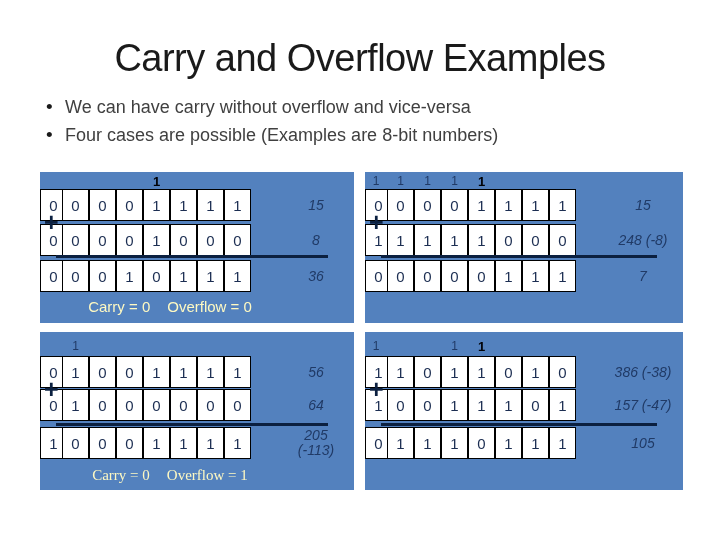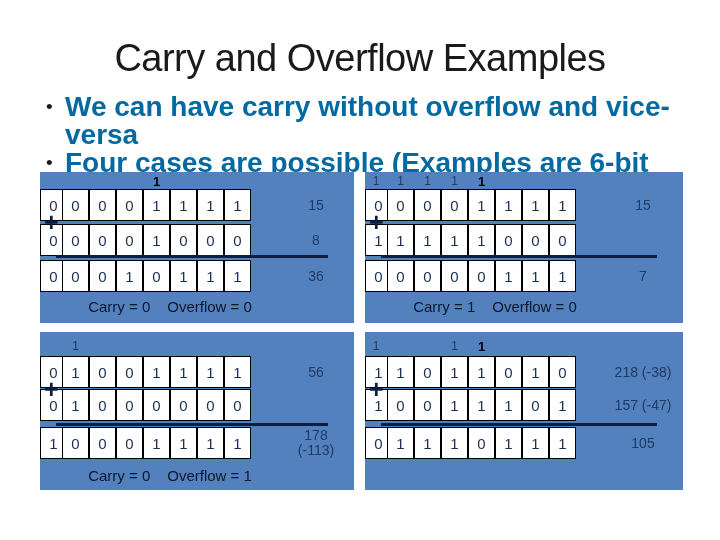--- a/index.html
+++ b/index.html
@@ -3,21 +3,21 @@
 <meta charset="utf-8">
 <style>
   html,body{margin:0;padding:0;background:#ffffff;}
   .slide{position:relative;width:720px;height:540px;background:#ffffff;overflow:hidden;
          font-family:"Liberation Sans",sans-serif;}
   .title{position:absolute;top:36px;left:0;width:720px;text-align:center;
          font-size:38px;line-height:1.2;color:#1a1a1a;letter-spacing:-0.5px;}
   .bullets{position:absolute;top:93px;left:46px;width:640px;}
   .bullet-row{display:flex;align-items:flex-start;line-height:28px;}
   .bullet-dot{width:19px;font-size:19px;color:#1a1a1a;flex:none;}
-  .bullet-text{font-size:28px;color:#0369a1;font-weight:bold;}
+  .bullet-text{font-size:18px;color:#404040;}
 
   .panel{position:absolute;background:#5381BE;}
   .panel-tl{left:40px;top:172px;width:314px;height:151px;}
   .panel-tr{left:365px;top:172px;width:318px;height:151px;}
   .panel-bl{left:40px;top:332px;width:314px;height:158px;}
   .panel-br{left:365px;top:332px;width:318px;height:158px;}
 
   .grid-row{position:absolute;left:0;right:0;display:grid;
             grid-template-columns:22px repeat(8,27px) 1fr;}
   .carry-row{top:1px;height:16px;}
@@ -26,47 +26,47 @@
          font-size:12px;line-height:15px;color:#203A66;}
   .cslot.bold{font-weight:bold;font-size:13px;color:#000207;}
 
   .row1{top:17px;} .row2{top:52px;} .row3{top:88px;}
   .tall .row1{top:24px;} .tall .row2{top:57px;} .tall .row3{top:95px;}
 
   .cell{grid-row:1;box-sizing:border-box;width:27px;height:32px;
         border:1px solid #000;background:#fff;display:flex;align-items:center;
         justify-content:center;font-size:15px;color:#1C2E52;}
   .dec{grid-column:10;display:flex;align-items:center;justify-content:center;
-       font-size:14px;line-height:15px;color:#203A66;white-space:pre-line;text-align:center;}
+       font-size:14px;line-height:15px;color:#203A66;white-space:pre-line;text-align:center;font-style:italic;}
 
   .plus{position:absolute;left:4px;top:36px;font-size:25px;font-weight:bold;color:#0B2040;}
   .tall .plus{top:43px;}
 
   .sumline{position:absolute;left:16px;top:83px;height:3px;right:26px;background:#0B2040;}
   .tall .sumline{top:91px;}
 
   .flags{position:absolute;left:22px;width:216px;top:126px;text-align:center;
-         font-size:15px;color:#0f172a;white-space:nowrap;}
-  .tall .flags{top:135px;}
+         font-size:15px;color:#fef9c3;white-space:nowrap;}
+  .tall .flags{top:135px;font-family:Liberation Serif, serif;}
   .flag-carry{margin-right:17px;}
 </style>
 </head>
 <body>
 
 <div class="slide">
   <div class="title">Carry and Overflow Examples</div>
 
   <div class="bullets">
     <div class="bullet-row">
       <span class="bullet-dot">•</span>
       <span class="bullet-text">We can have carry without overflow and vice-versa</span>
     </div>
     <div class="bullet-row">
       <span class="bullet-dot">•</span>
-      <span class="bullet-text">Four cases are possible (Examples are 6-bit numbers)</span>
+      <span class="bullet-text">Four cases are possible (Examples are 8-bit numbers)</span>
     </div>
   </div>
 
   <div id="panels">
   <div class="panel panel-tl">
     <div class="grid-row carry-row">
           <span class="cslot"></span>
           <span class="cslot"></span>
           <span class="cslot"></span>
           <span class="cslot"></span>
@@ -146,38 +146,36 @@
     <div class="grid-row row2">
           <span class=""></span>
           <span class="cell">1</span>
           <span class="cell">1</span>
           <span class="cell">1</span>
           <span class="cell">1</span>
           <span class="cell">1</span>
           <span class="cell">0</span>
           <span class="cell">0</span>
           <span class="cell">0</span>
+          <span class="dec">248 (-8)</span>
         </div>
     <span class="plus">+</span>
     <div class="sumline"></div>
     <div class="grid-row row3">
           <span class=""></span>
           <span class="cell">0</span>
           <span class="cell">0</span>
           <span class="cell">0</span>
           <span class="cell">0</span>
           <span class="cell">0</span>
           <span class="cell">1</span>
           <span class="cell">1</span>
           <span class="cell">1</span>
           <span class="dec">7</span>
         </div>
-    <div class="flags">
-      <span class="flag-carry">Carry = 1</span><span>Overflow = 0</span>
-    </div>
   </div>
 
   <div class="panel panel-bl tall">
     <div class="grid-row carry-row">
           <span class="cslot"></span>
           <span class="cslot">1</span>
           <span class="cslot"></span>
           <span class="cslot"></span>
           <span class="cslot"></span>
           <span class="cslot"></span>
@@ -200,34 +198,35 @@
     <div class="grid-row row2">
           <span class=""></span>
           <span class="cell">0</span>
           <span class="cell">1</span>
           <span class="cell">0</span>
           <span class="cell">0</span>
           <span class="cell">0</span>
           <span class="cell">0</span>
           <span class="cell">0</span>
           <span class="cell">0</span>
-        </div>
-    <span class="plus">+</span>
-    <div class="sumline"></div>
-    <div class="grid-row row3">
-          <span class=""></span>
-          <span class="cell">1</span>
-          <span class="cell">0</span>
-          <span class="cell">0</span>
-          <span class="cell">0</span>
-          <span class="cell">1</span>
-          <span class="cell">1</span>
-          <span class="cell">1</span>
-          <span class="cell">1</span>
-          <span class="dec">178
+          <span class="dec">64</span>
+        </div>
+    <span class="plus">+</span>
+    <div class="sumline"></div>
+    <div class="grid-row row3">
+          <span class=""></span>
+          <span class="cell">1</span>
+          <span class="cell">0</span>
+          <span class="cell">0</span>
+          <span class="cell">0</span>
+          <span class="cell">1</span>
+          <span class="cell">1</span>
+          <span class="cell">1</span>
+          <span class="cell">1</span>
+          <span class="dec">205
 (-113)</span>
         </div>
     <div class="flags">
       <span class="flag-carry">Carry = 0</span><span>Overflow = 1</span>
     </div>
   </div>
 
   <div class="panel panel-br tall">
     <div class="grid-row carry-row">
           <span class="cslot">1</span>
@@ -243,21 +242,21 @@
     <div class="grid-row row1">
           <span class=""></span>
           <span class="cell">1</span>
           <span class="cell">1</span>
           <span class="cell">0</span>
           <span class="cell">1</span>
           <span class="cell">1</span>
           <span class="cell">0</span>
           <span class="cell">1</span>
           <span class="cell">0</span>
-          <span class="dec">218 (-38)</span>
+          <span class="dec">386 (-38)</span>
         </div>
     <div class="grid-row row2">
           <span class=""></span>
           <span class="cell">1</span>
           <span class="cell">0</span>
           <span class="cell">0</span>
           <span class="cell">1</span>
           <span class="cell">1</span>
           <span class="cell">1</span>
           <span class="cell">0</span>

